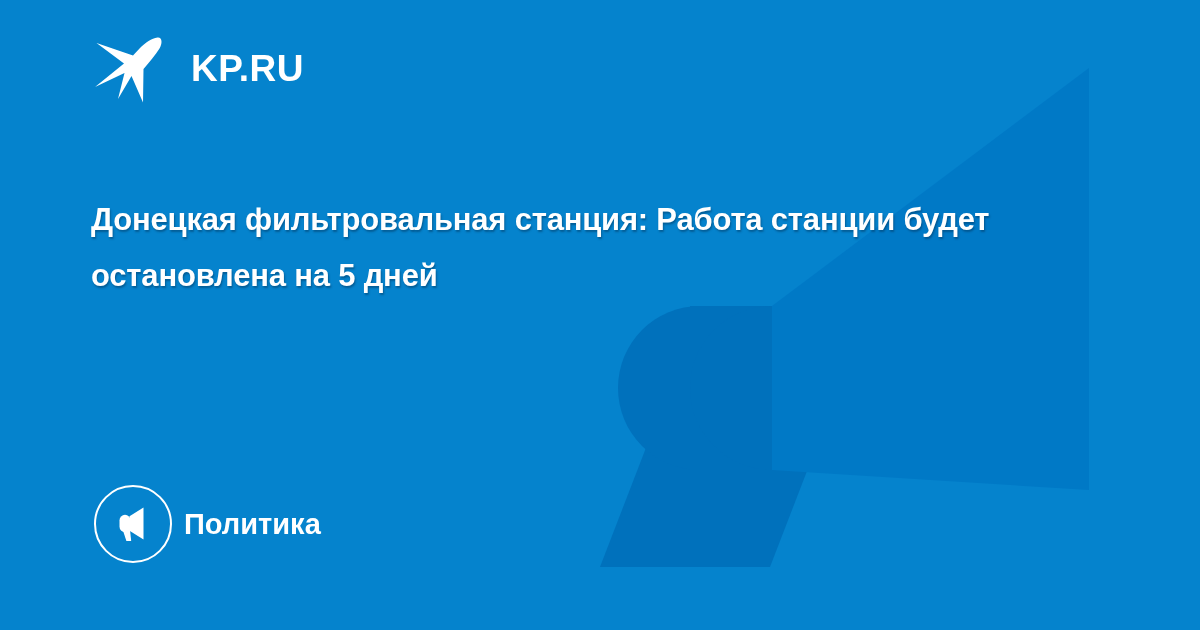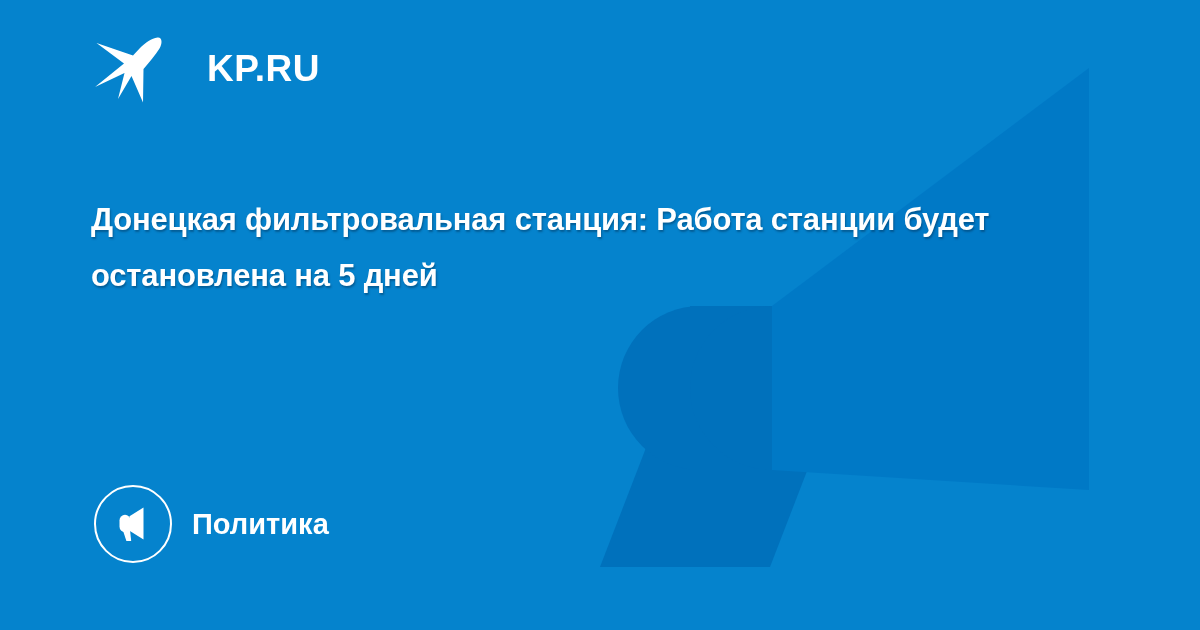--- a/index.html
+++ b/index.html
@@ -33,21 +33,20 @@
     height:70px;
   }
   .logo-bird { width:78px; height:70px; display:block; }
   .logo-text {
     color:#ffffff;
     font-size:37px;
     font-weight:bold;
     letter-spacing:0.5px;
     line-height:1;
     white-space:nowrap;
-    margin-left:16px;
   }
 
   
   .headline {
     position:absolute;
     left:91px; top:192px;
     width:930px;
     color:#ffffff;
     font-size:31px;
     font-weight:bold;
@@ -55,21 +54,21 @@
     letter-spacing:-0.2px;
     text-shadow:1px 2px 2px rgba(0,40,75,0.42);
   }
 
   
   .category {
     position:absolute;
     left:94px; top:484px;
     display:flex;
     align-items:center;
-    gap:20px;
+    gap:12px;
     height:80px;
   }
   .cat-circle {
     width:78px; height:78px;
     border:2px solid #ffffff;
     border-radius:50%;
     display:flex;
     align-items:center;
     justify-content:center;
     flex:0 0 auto;

